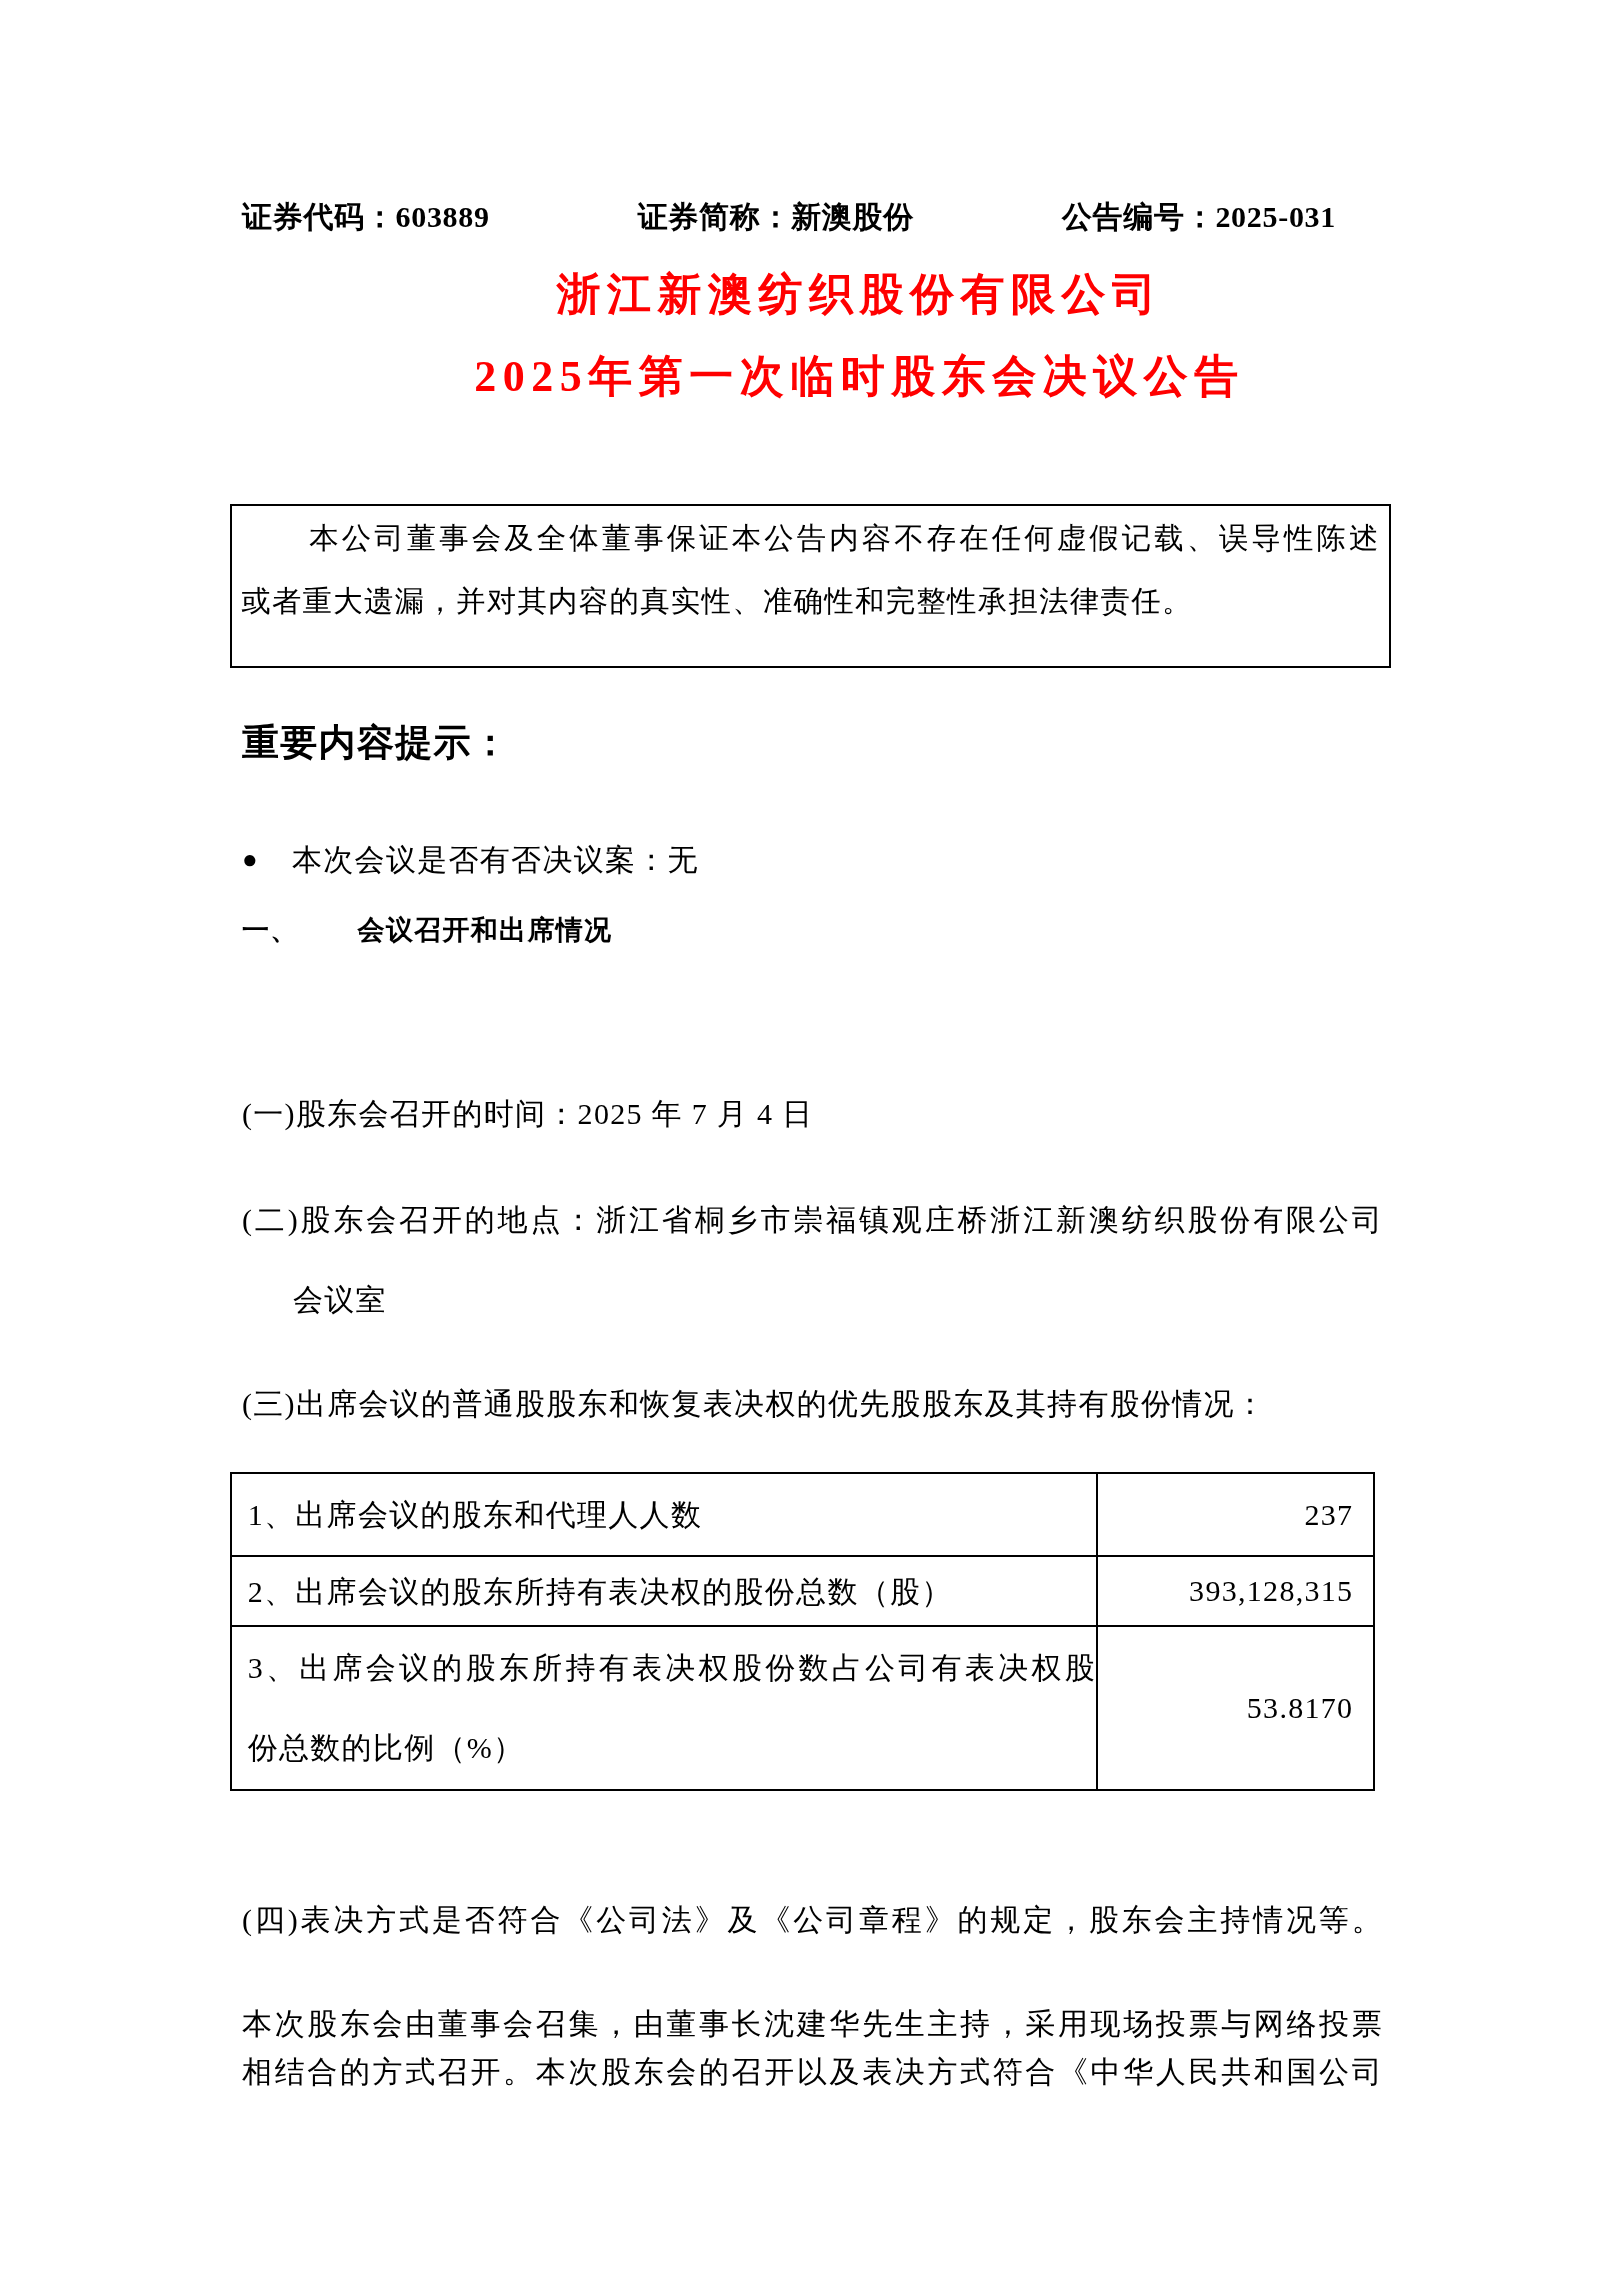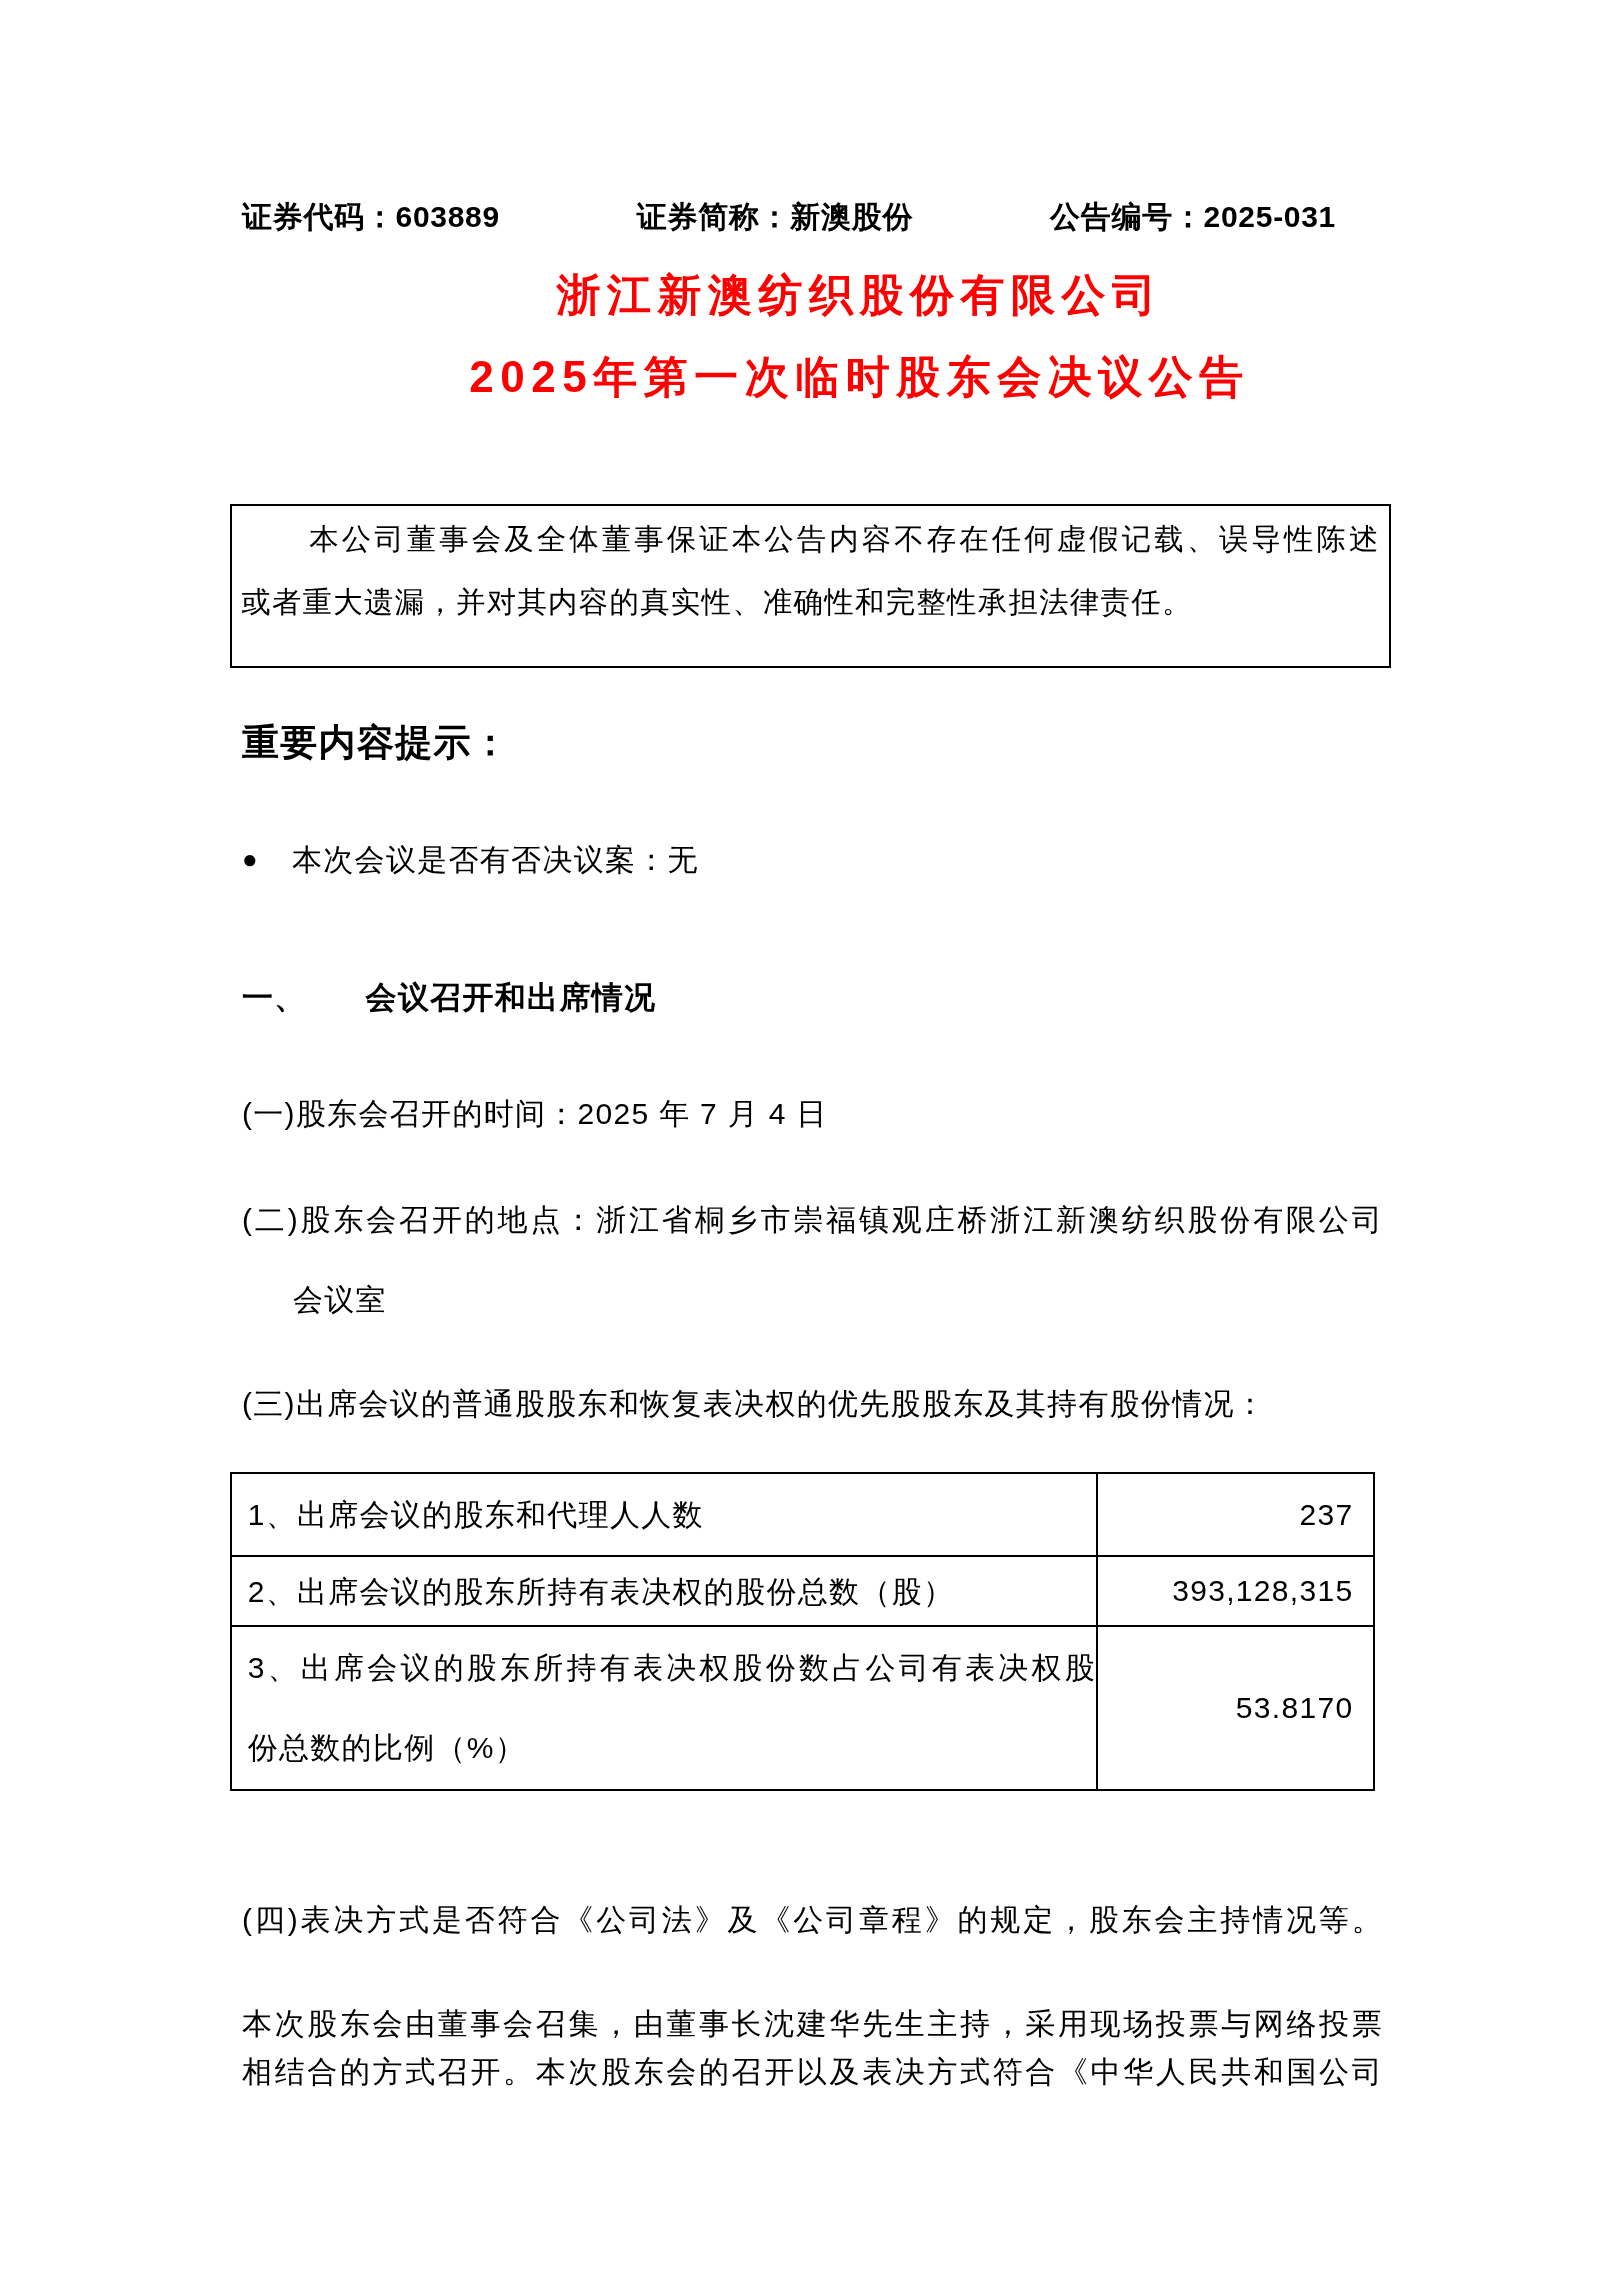--- a/index.html
+++ b/index.html
@@ -3,21 +3,21 @@
 <meta charset="utf-8">
 <style>
   * { margin: 0; padding: 0; box-sizing: border-box; }
   html, body { background: #808080; }
   .page {
     position: relative;
     width: 1623px;
     height: 2295px;
     background: #ffffff;
     color: #000000;
-    font-family: Liberation Sans, sans-serif;
+    font-family: Liberation Serif, serif;
     font-size: 30px;
     letter-spacing: 1.3px;
     overflow: hidden;
   }
   .abs { position: absolute; }
 
   
   .meta-row {
     top: 196px; left: 242px; width: 1094px;
     display: flex; justify-content: space-between;
@@ -50,22 +50,22 @@
     top: 722px; left: 242px;
     font-weight: bold; font-size: 37px; line-height: 41px; white-space: nowrap;
   }
   .bullet-row {
     top: 839px; left: 242px;
     display: flex; align-items: center; line-height: 41px; white-space: nowrap;
   }
   .bullet-dot { font-size: 26px; line-height: 41px; }
   .bullet-text { margin-left: 33px; }
   .section-heading {
-    top: 977px; left: 242px;
-    font-weight: bold; font-size: 31px; line-height: 42px; white-space: nowrap;
+    top: 909px; left: 242px;
+    font-weight: bold; font-size: 27px; line-height: 42px; white-space: nowrap;
   }
   .section-title { margin-left: 59px; }
 
   
   .body-line { line-height: 41px; white-space: nowrap; }
   .item-1 { top: 1093px; left: 242px; }
   .item-2a { top: 1199px; left: 242px; width: 1141px; white-space: normal; }
   .item-2b { top: 1279px; left: 293px; }
   .item-3 { top: 1383px; left: 242px; }
   .item-4 { top: 1899px; left: 242px; width: 1141px; white-space: normal; }

